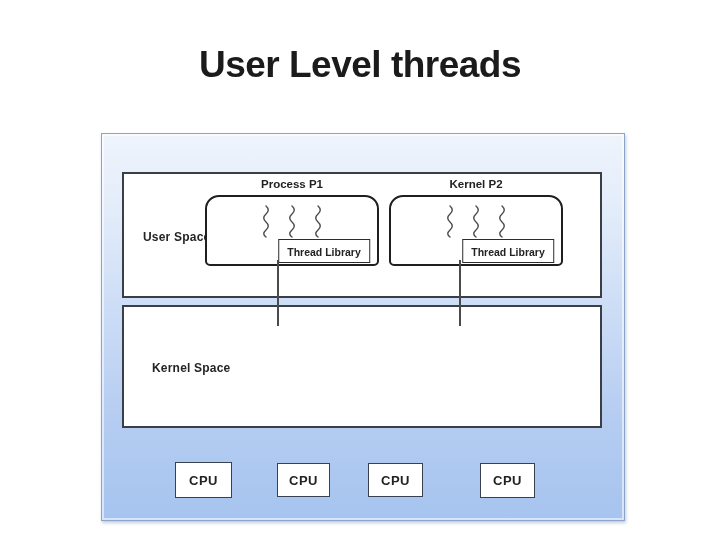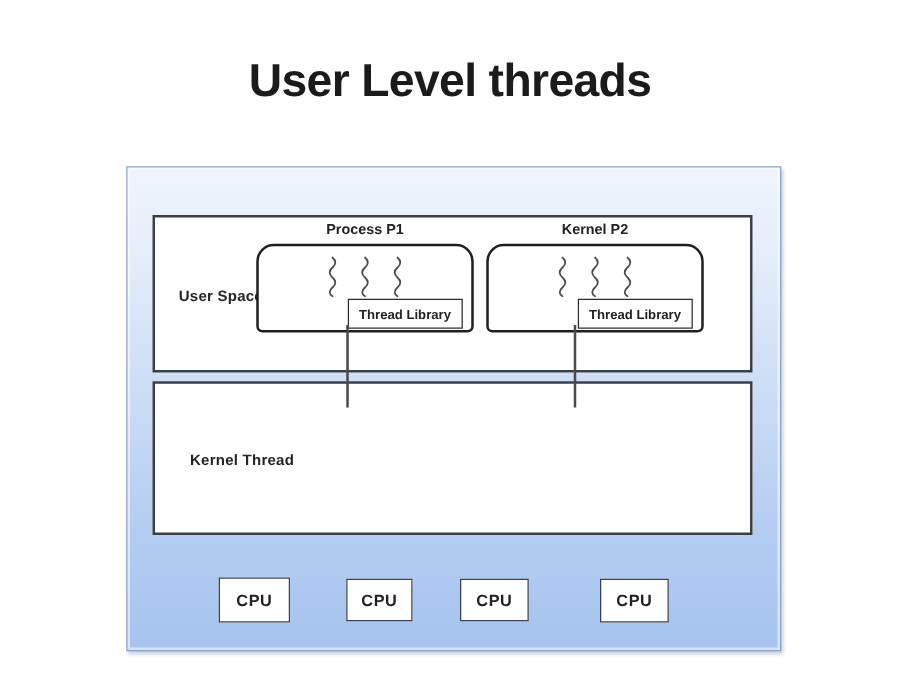--- a/index.html
+++ b/index.html
@@ -92,21 +92,21 @@
   <div class="panel">
 
     <div class="connector c1" style="left:175px; top:126px;"></div>
     <div class="connector c2" style="left:357px; top:126px;"></div>
   </div>
 
   <div class="space-box user-space-box"></div>
   <div class="space-box kernel-space-box"></div>
 
   <div class="space-label user-space-label">User Space</div>
-  <div class="space-label kernel-space-label">Kernel Thread</div>
+  <div class="space-label kernel-space-label">Kernel Space</div>
 
   <div class="process-group p1">
     <div class="process-label">Process P1</div>
     <div class="process-box">
       <div class="threads-row">
         <svg class="thread-squiggle" width="10" height="34" viewBox="0 0 10 34">
             <path d="M5 2 Q9.5 6 5 10 Q0.5 14 5 18 Q9.5 22 5 26 Q0.5 30 5 33" fill="none" stroke="#4a4a4a" stroke-width="1.4" stroke-linecap="round"></path>
           </svg>
         <svg class="thread-squiggle" width="10" height="34" viewBox="0 0 10 34">
             <path d="M5 2 Q9.5 6 5 10 Q0.5 14 5 18 Q9.5 22 5 26 Q0.5 30 5 33" fill="none" stroke="#4a4a4a" stroke-width="1.4" stroke-linecap="round"></path>

